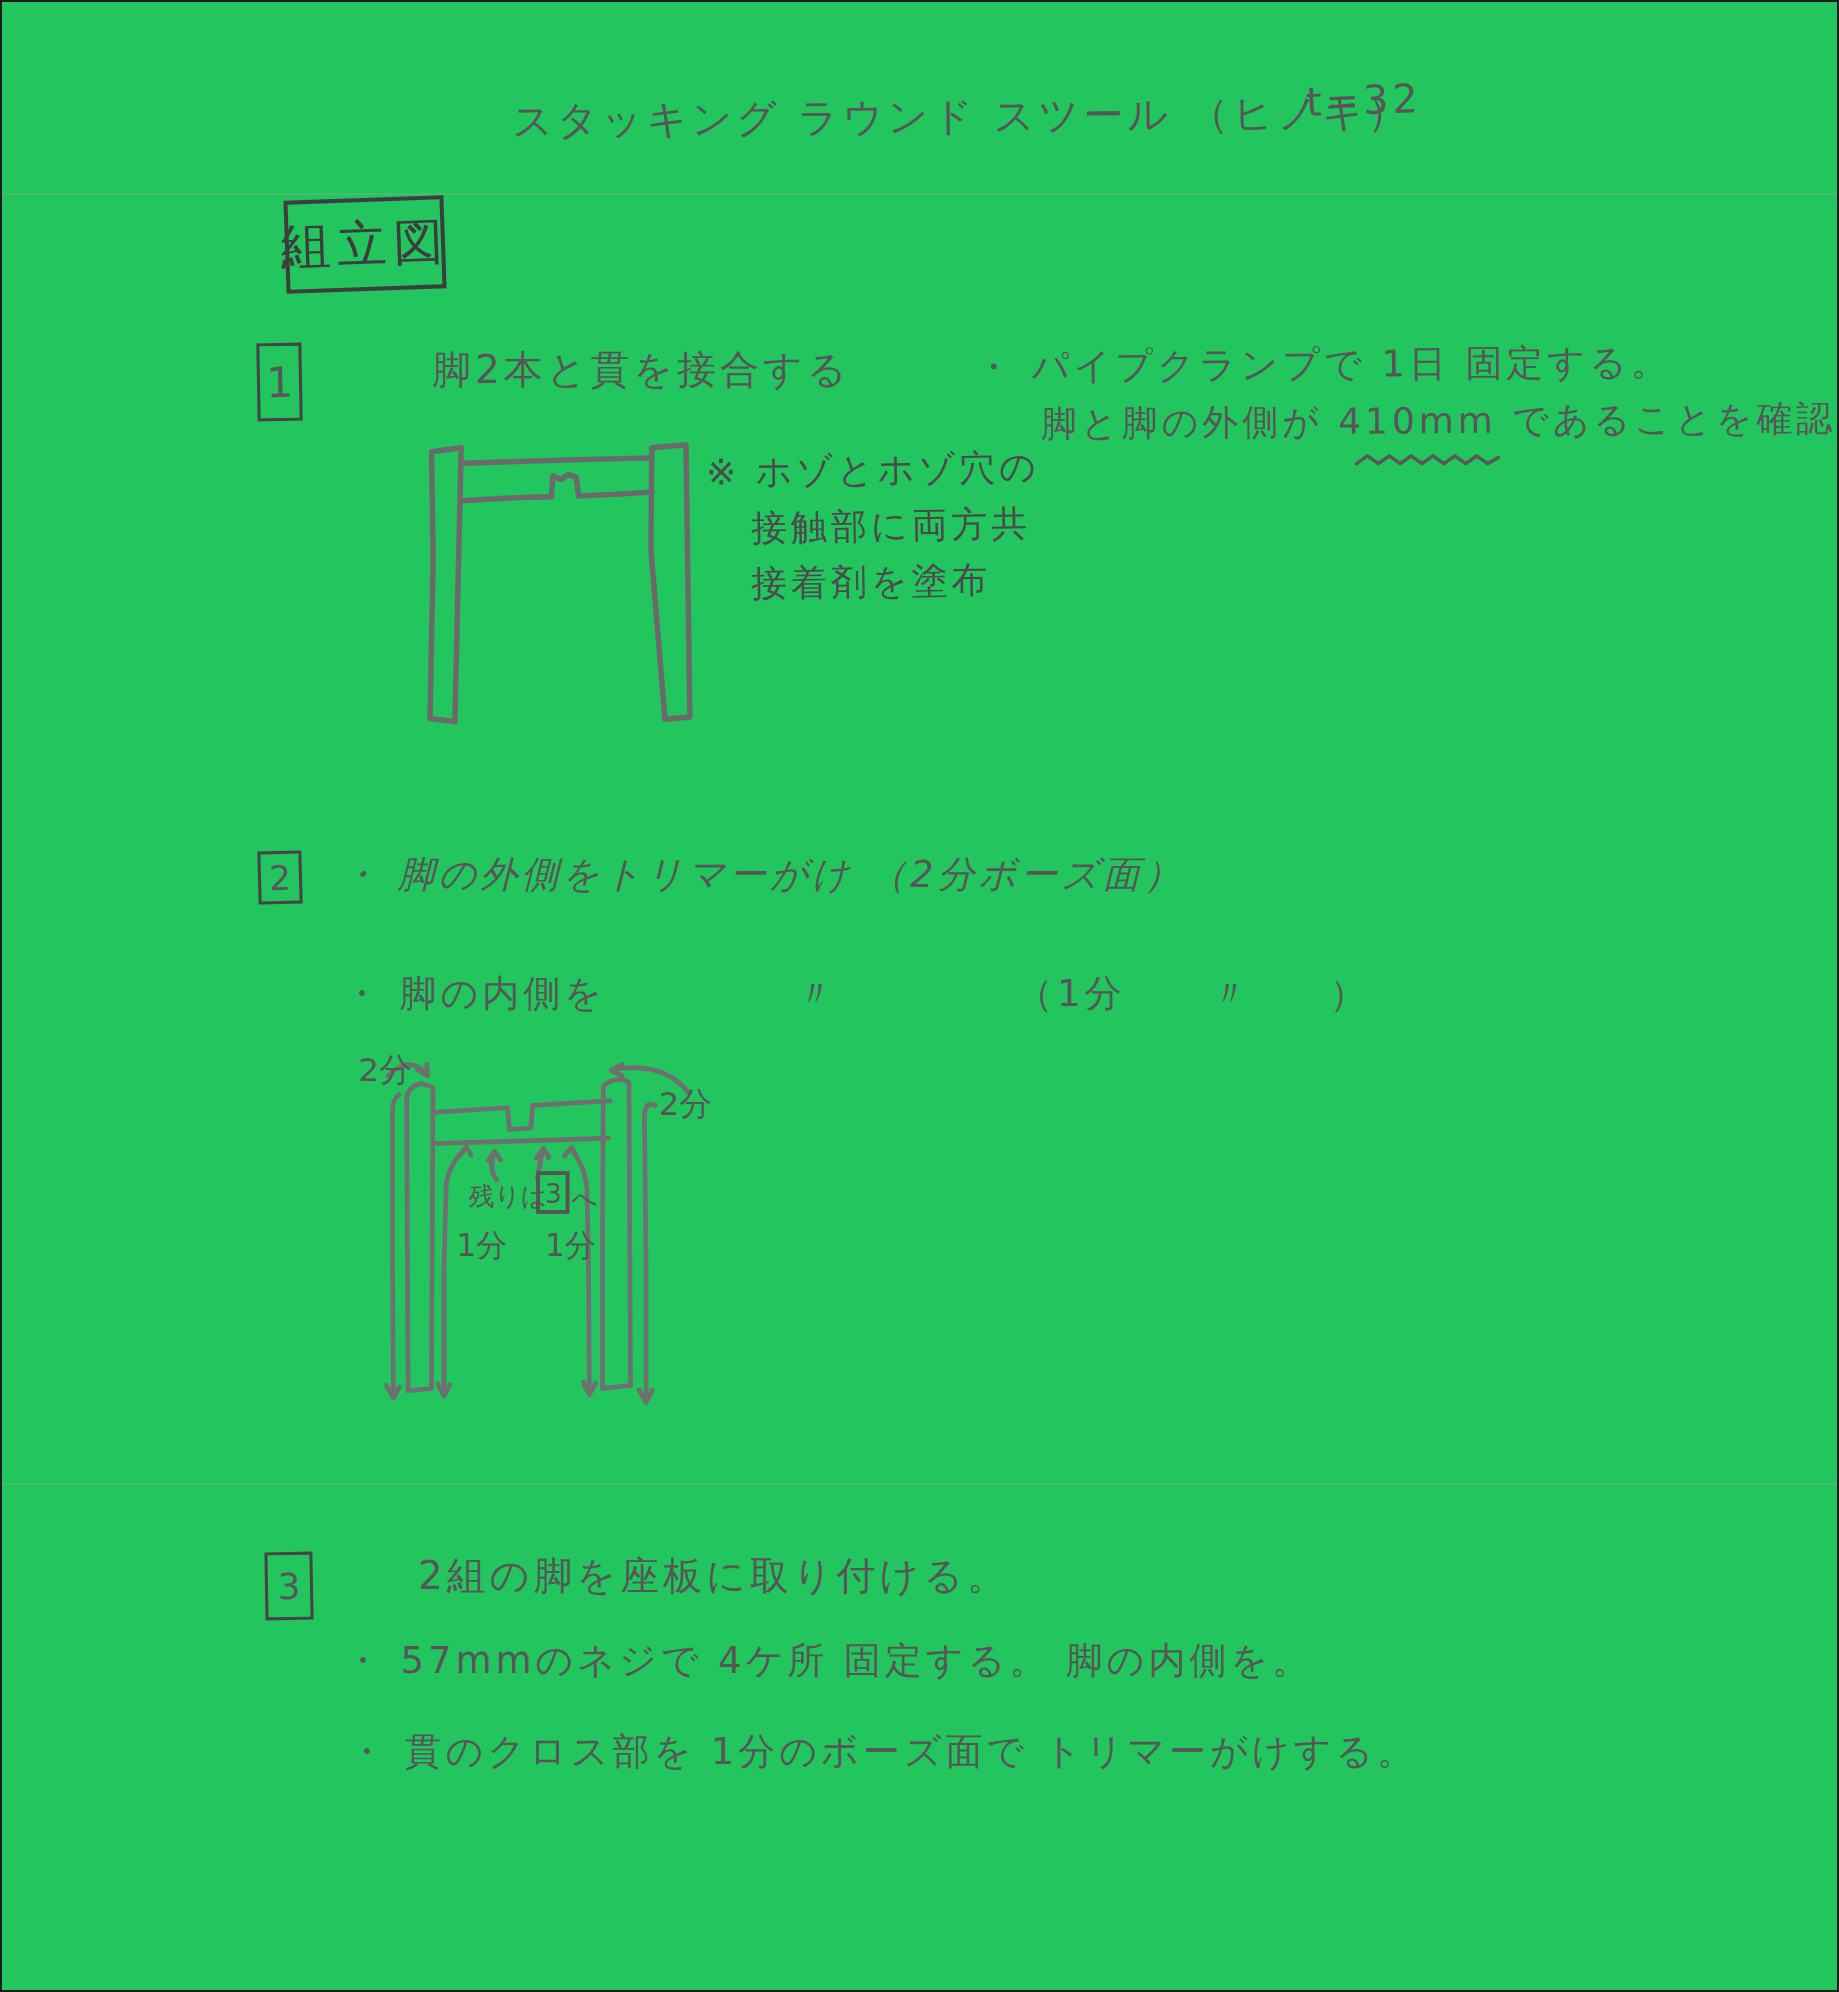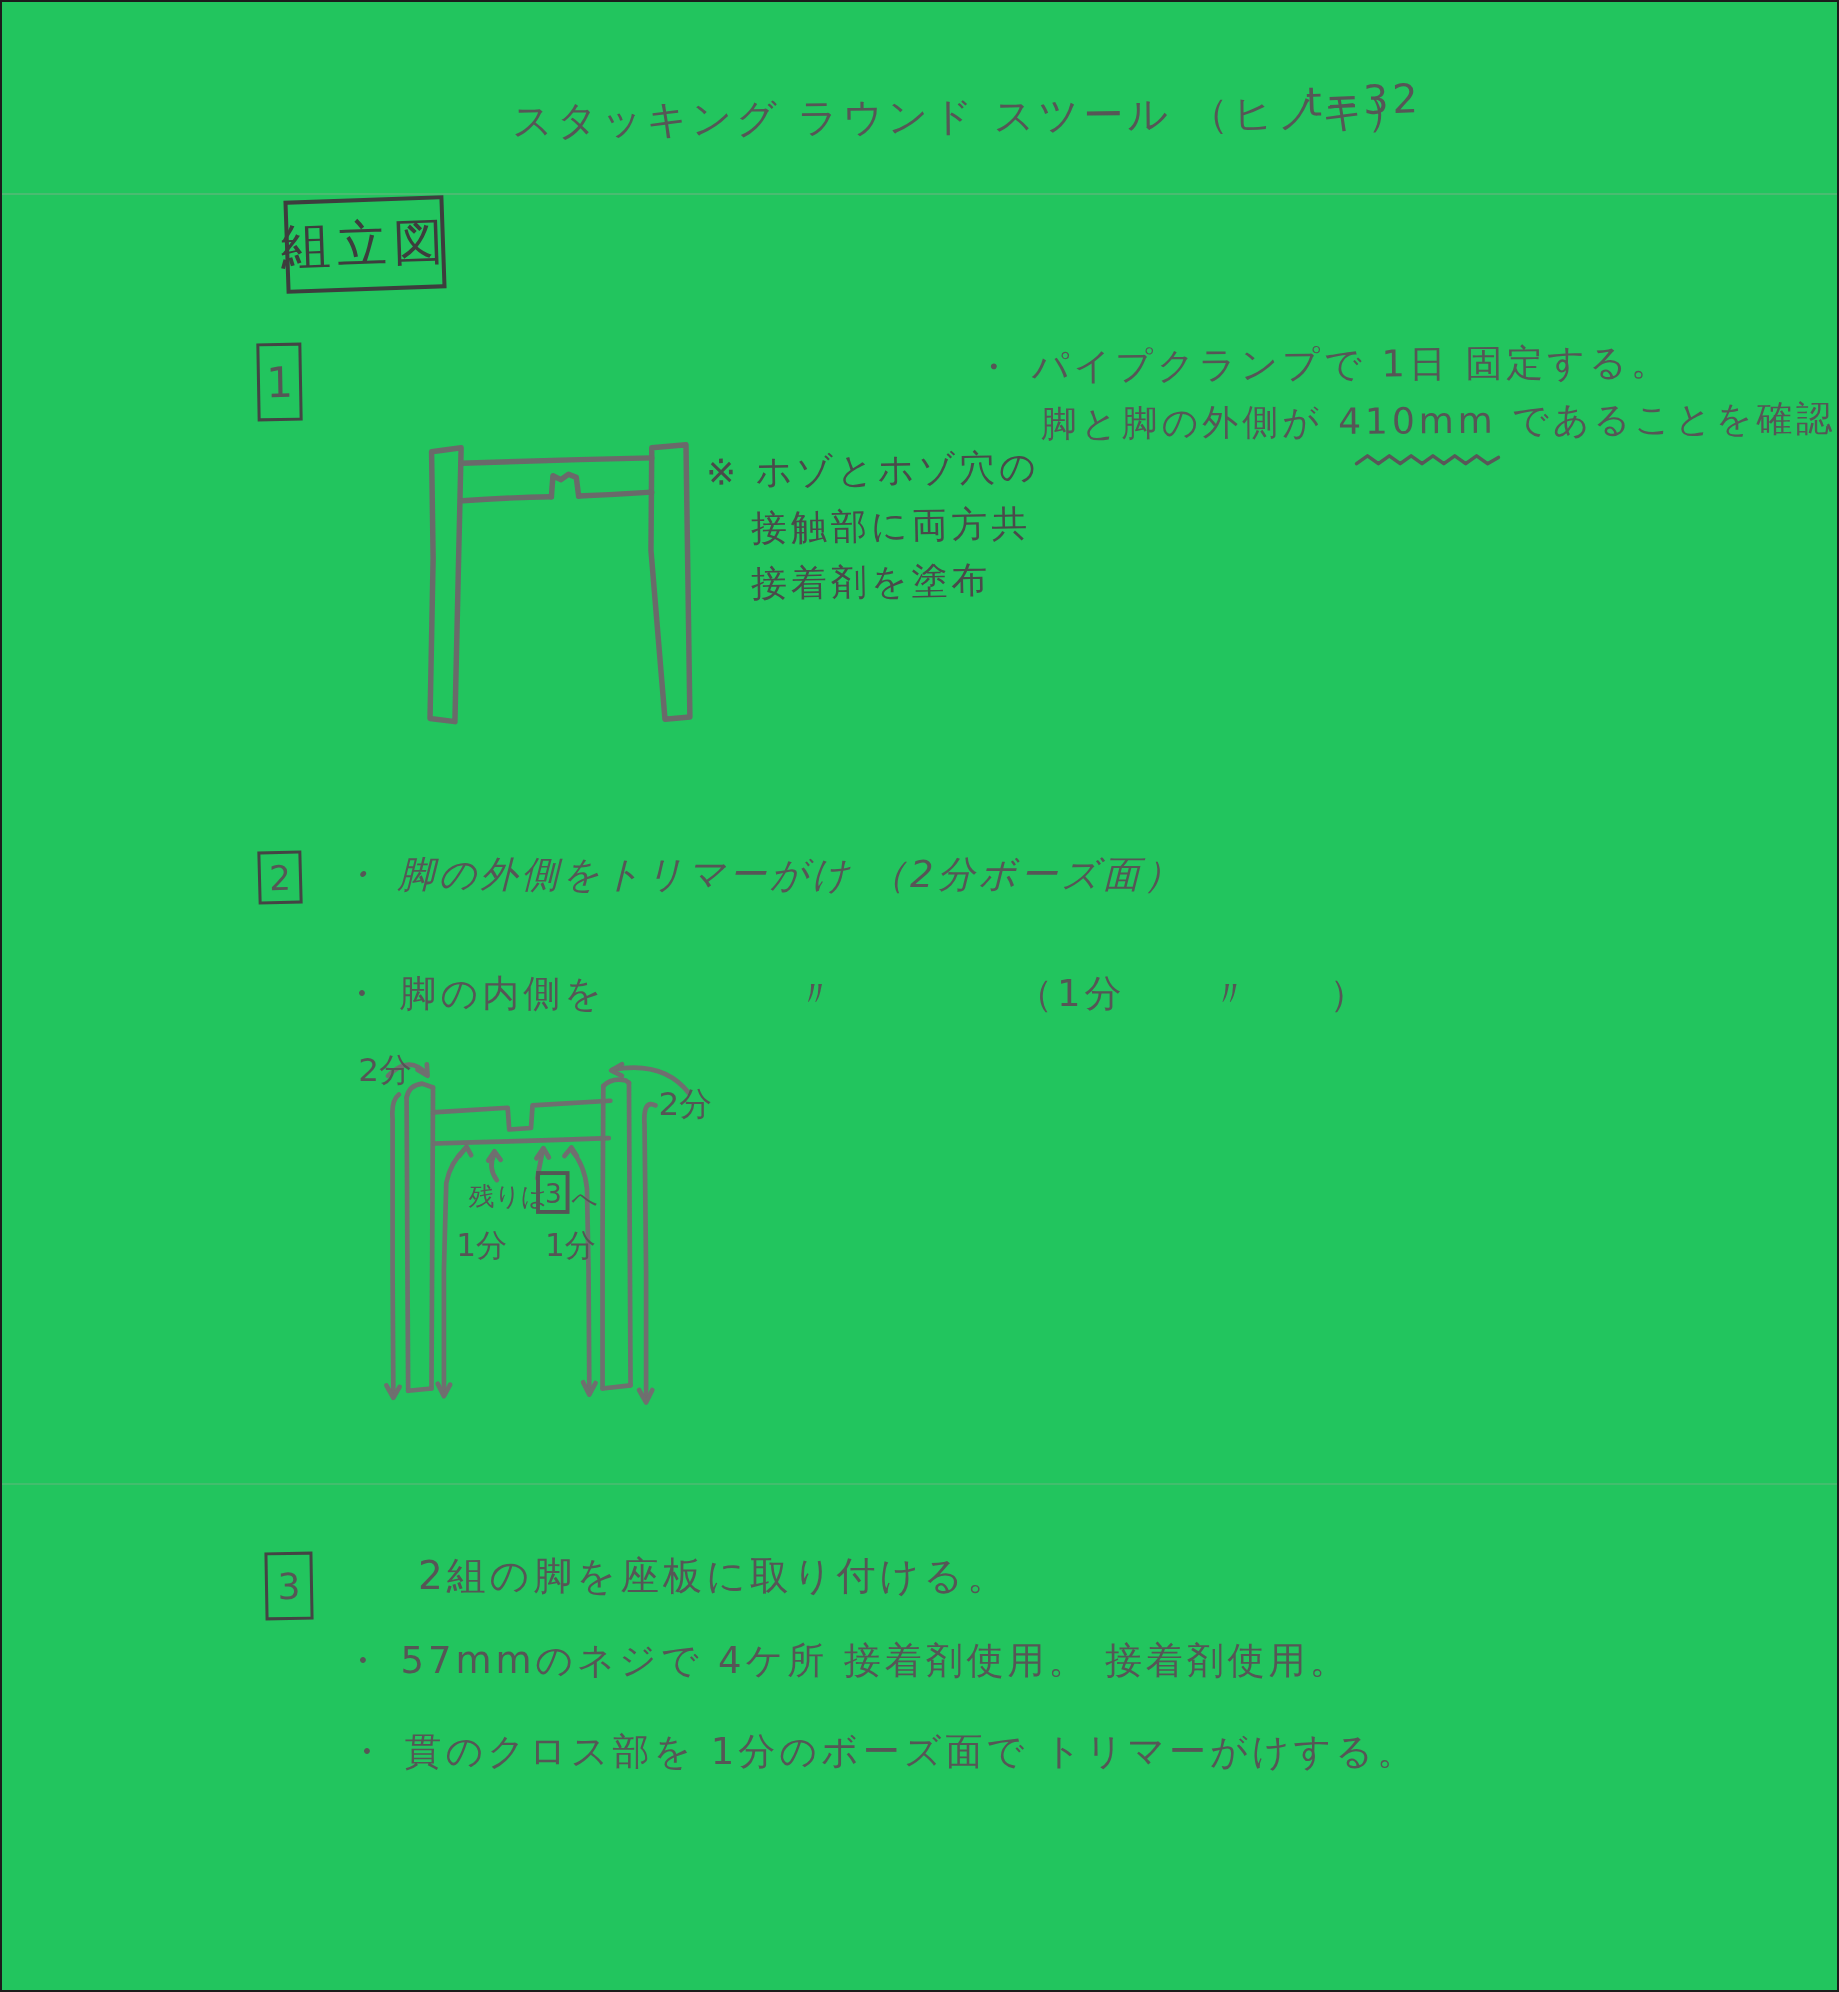--- a/index.html
+++ b/index.html
@@ -51,20 +51,21 @@
   <div class="abs hand" style="left:510px;top:87px;font-size:40px;transform:rotate(-0.6deg);">スタッキング ラウンド スツール （ヒノキ）</div>
   <div class="abs hand" style="left:1304px;top:75px;font-size:40px;transform:rotate(-2deg);">t=32</div>
 
   <div class="titlebox" style="left:283px;top:196px;width:160px;height:93px;transform:rotate(-2deg);">
     <span class="hand" style="font-size:50px;color:#3d3d3d;letter-spacing:6.2px;">組立図</span>
   </div>
 
   <div class="numbox" style="left:255px;top:341px;width:45px;height:78px;transform:rotate(-1deg);">
     <span class="hand" style="font-size:42px;letter-spacing:0;">1</span>
   </div>
+  <div class="abs hand" style="left:430px;top:341px;font-size:39px;">脚2本と貫を接合する</div>
 
   <div class="abs hand" style="left:973px;top:338px;font-size:37px;transform:rotate(-0.4deg);">・ パイプクランプで 1日 固定する。</div>
   <div class="abs hand" style="left:1039px;top:395px;font-size:36px;transform:rotate(-0.4deg);">
     <span>脚と脚の外側が </span><span>410mm</span><span> であることを確認。</span>
   </div>
 
   <svg class="abs" style="left:1353px;top:450px;" width="152" height="15.6" viewBox="0 0 195 20">
     <polyline points="2,15 16,5 30,15 44,5 58,15 72,5 86,15 100,5 114,15 128,5 142,15 156,5 170,15 184,7" stroke="#585858" stroke-width="4.5" fill="none" stroke-linecap="round" stroke-linejoin="round"></polyline>
   </svg>
 
@@ -140,17 +141,17 @@
     <text class="svgtext" x="160" y="216" font-size="33">残りは</text>
     <rect x="249" y="175" width="38" height="50" fill="none" stroke="#555" stroke-width="5"></rect>
     <text class="svgtext" x="258" y="214" font-size="34">3</text>
     <text class="svgtext" x="292" y="218" font-size="33">へ</text>
   </svg>
 
   <div class="numbox" style="left:263px;top:1550px;width:48px;height:68px;transform:rotate(-1deg);">
     <span class="hand" style="font-size:36px;letter-spacing:0;">3</span>
   </div>
   <div class="abs hand" style="left:416px;top:1547px;font-size:39px;">2組の脚を座板に取り付ける。</div>
-  <div class="abs hand" style="left:342px;top:1634px;font-size:37px;">・ 57mmのネジで 4ケ所 接着剤使用。 接着剤使用。</div>
+  <div class="abs hand" style="left:342px;top:1634px;font-size:37px;">・ 57mmのネジで 4ケ所 固定する。 脚の内側を。</div>
   <div class="abs hand" style="left:346px;top:1725px;font-size:37px;">・ 貫のクロス部を 1分のボーズ面で トリマーがけする。</div>
 
 </div>
 
 
 </body></html>

